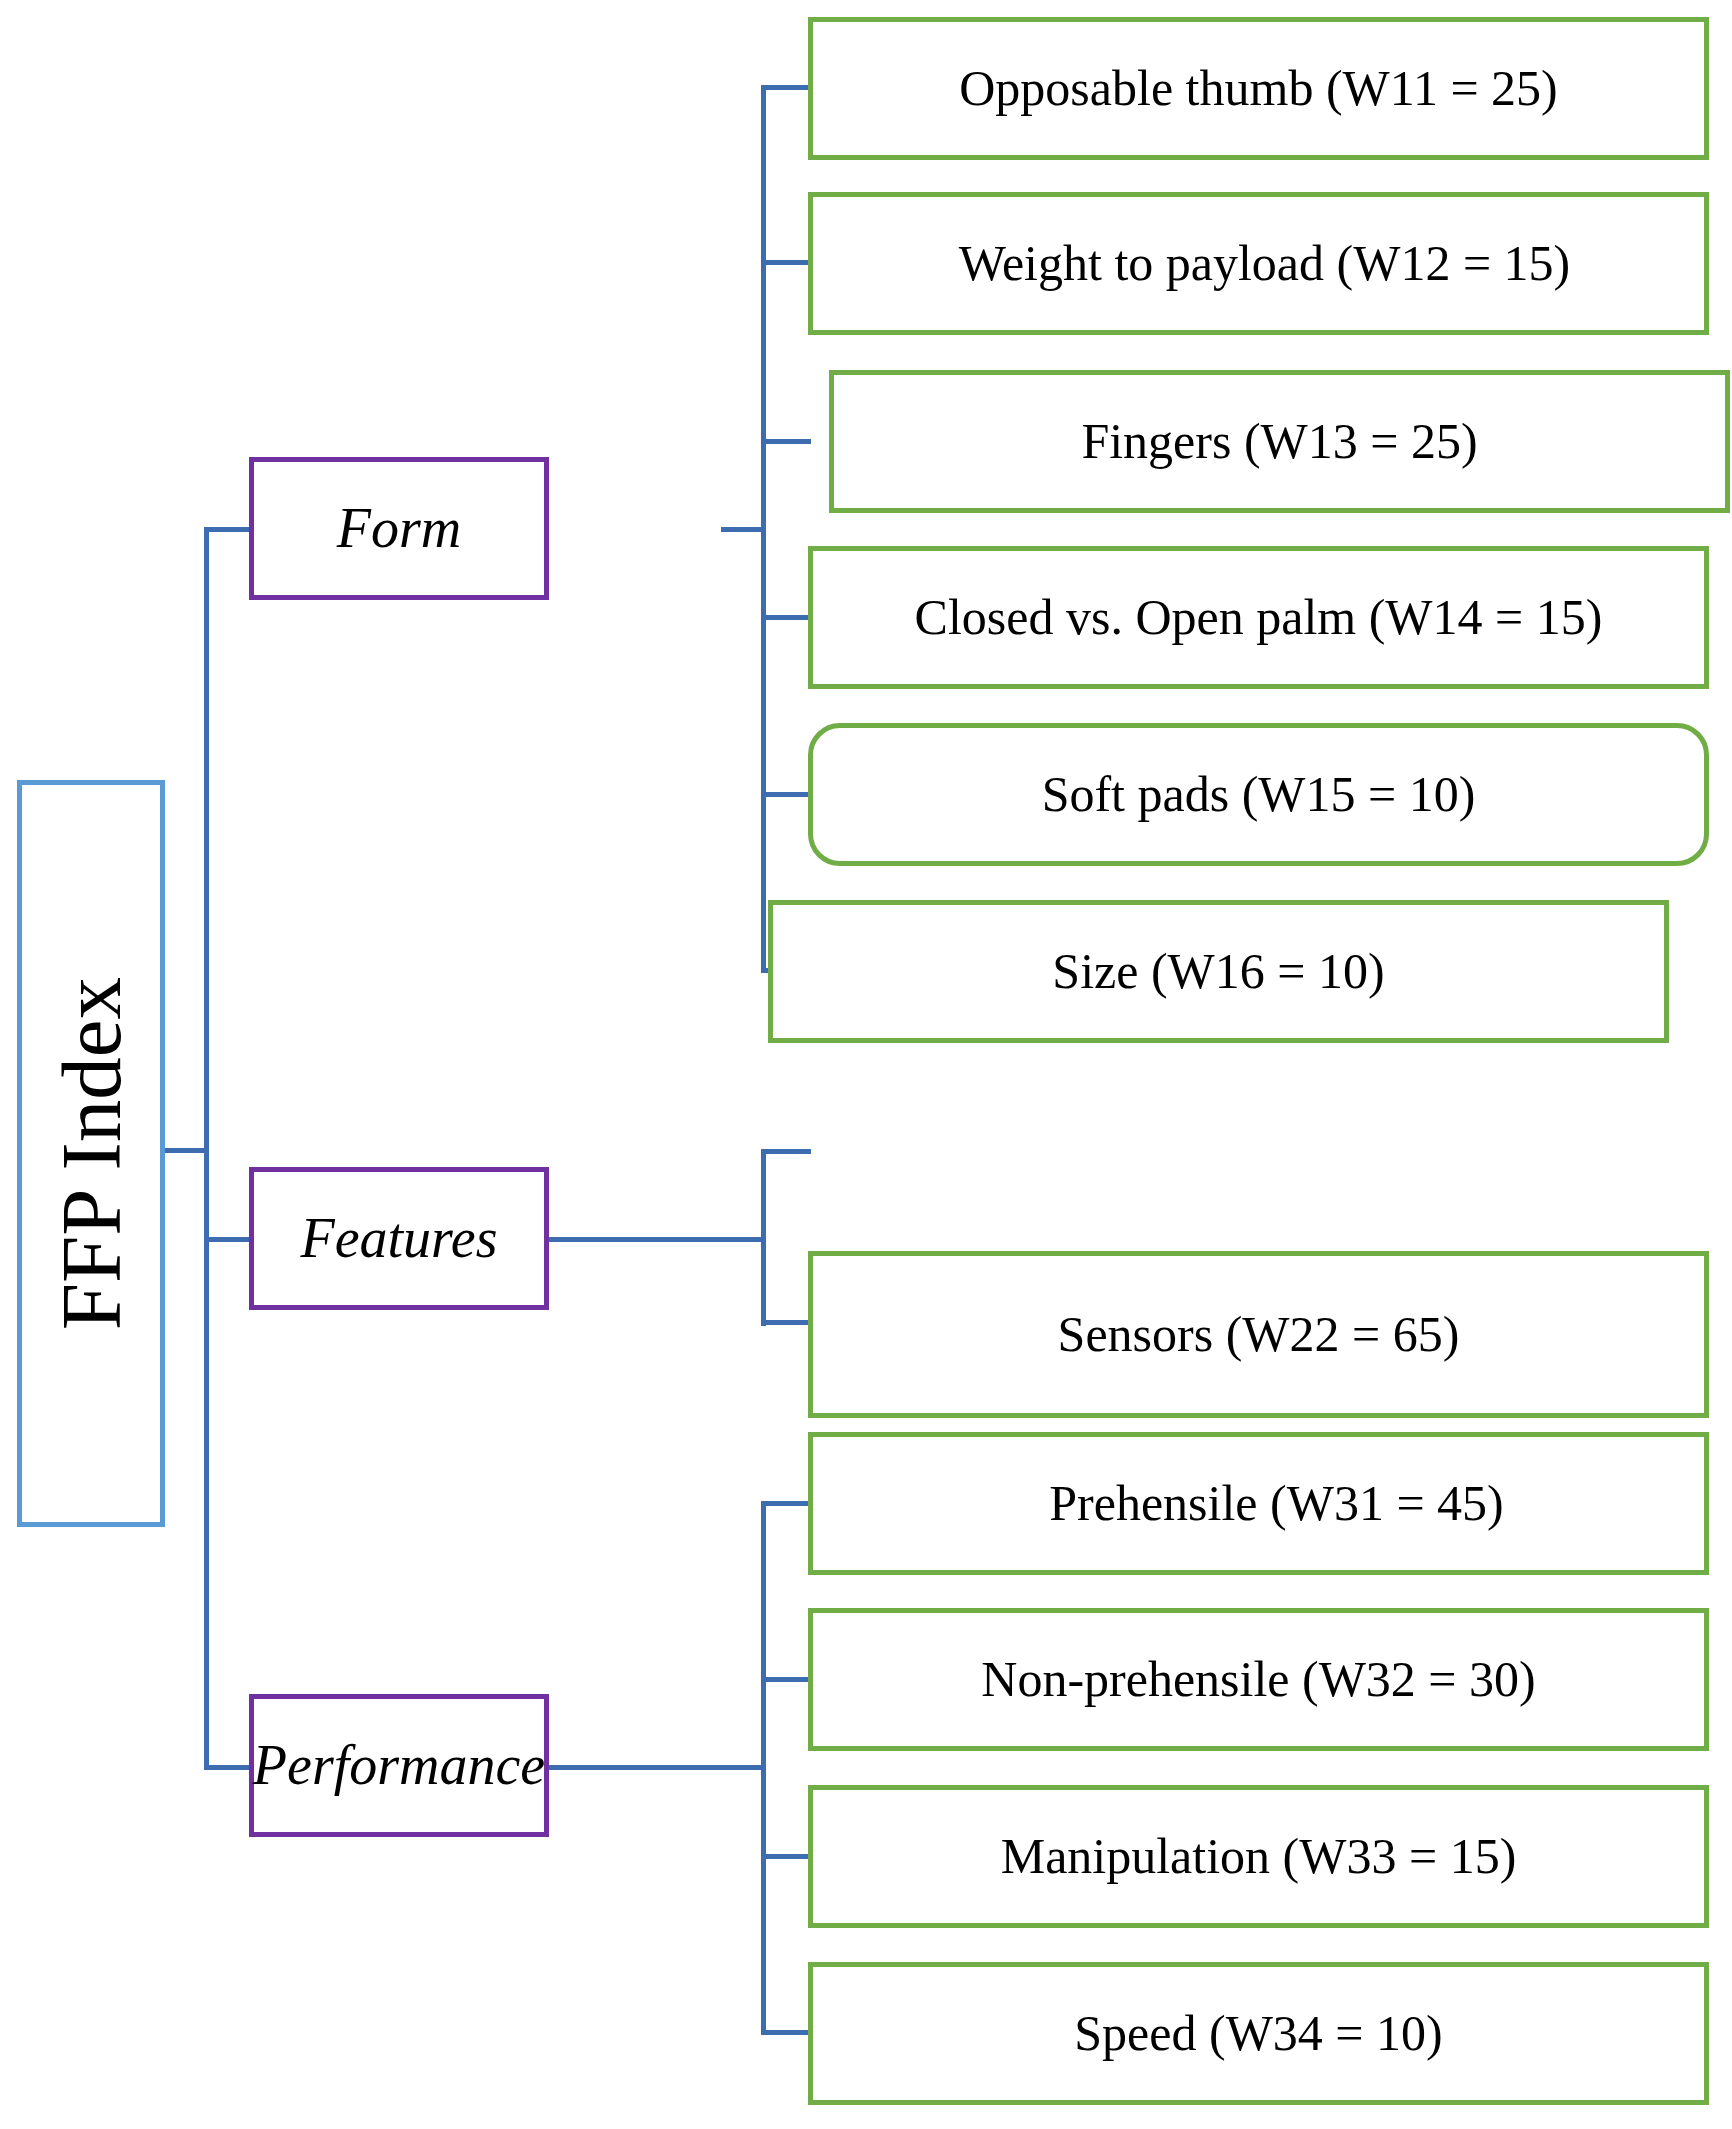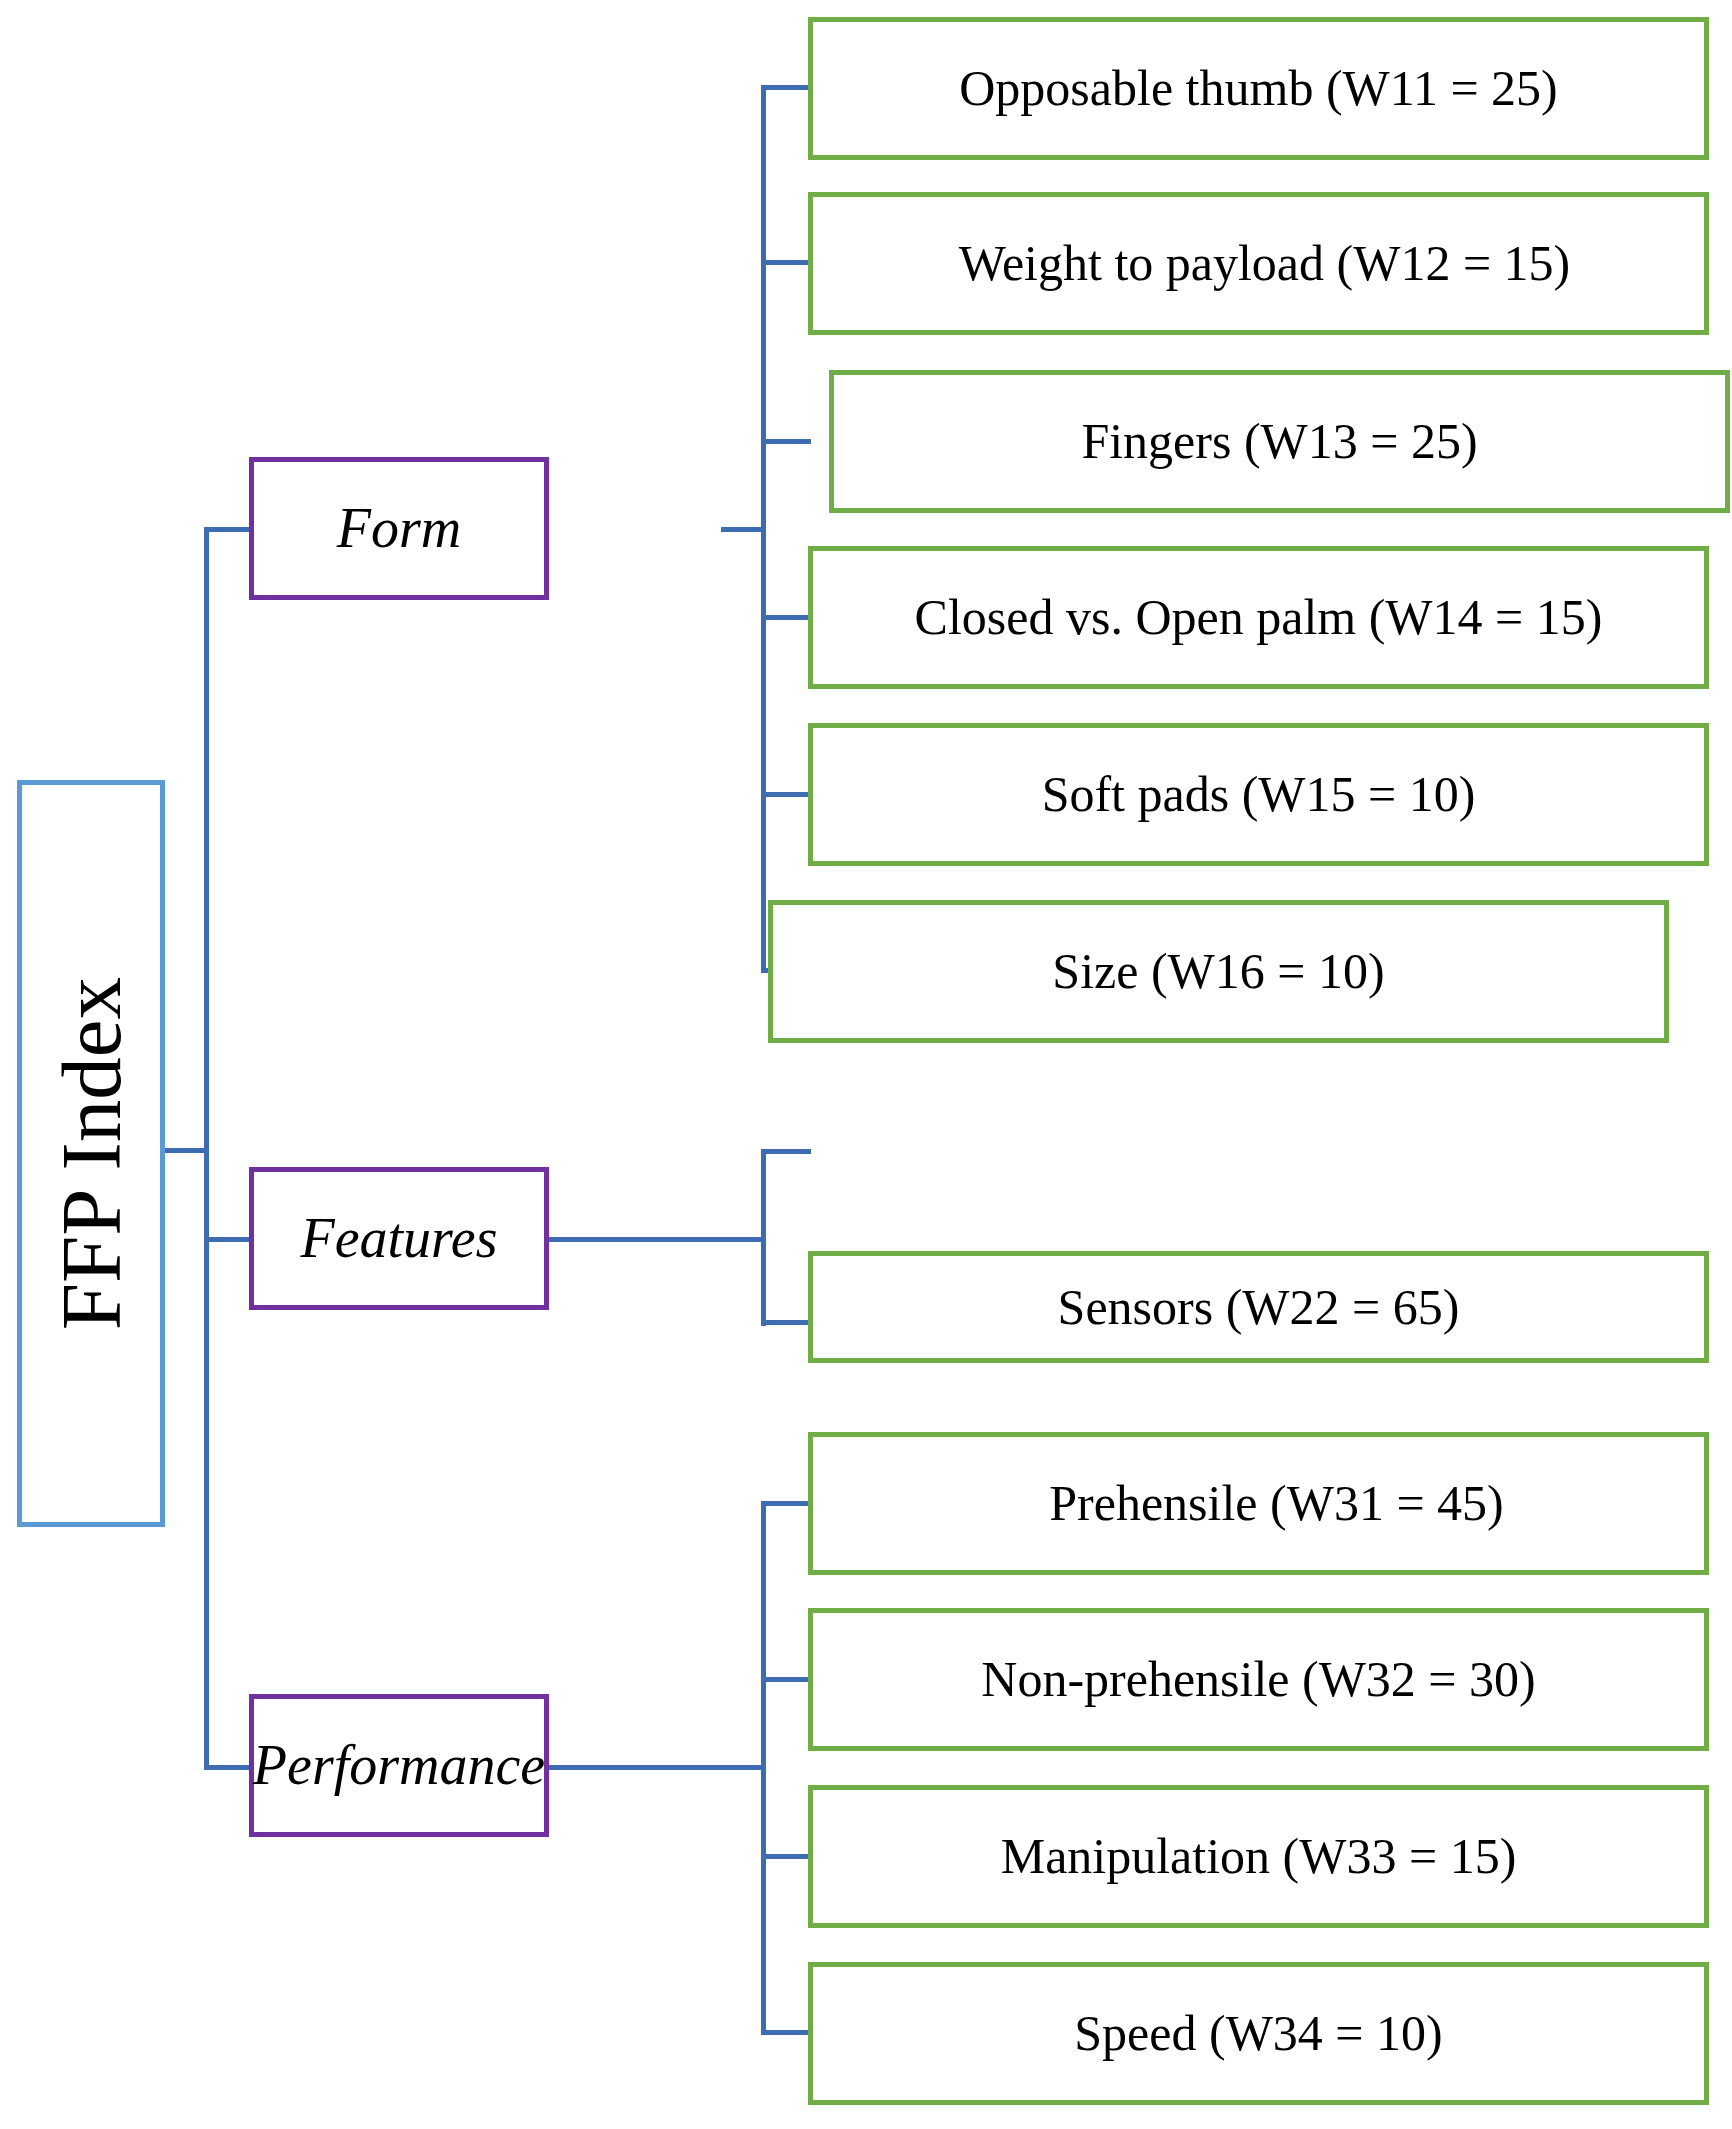--- a/index.html
+++ b/index.html
@@ -122,30 +122,30 @@
   </div>
 
   <div class="node leaf" style="left:808px; top:370px; width:901px; height:143px;margin-left:21px;">
     <span>Fingers (W13 = 25)</span>
   </div>
 
   <div class="node leaf" style="left:808px; top:546px; width:901px; height:143px;">
     <span>Closed vs. Open palm (W14 = 15)</span>
   </div>
 
-  <div class="node leaf" style="left:808px; top:723px; width:901px; height:143px;">
+  <div class="node leaf" style="left:808px; top:723px; width:901px; height:143px;border-radius:32px;">
     <span>Soft pads (W15 = 10)</span>
   </div>
 
   <div class="node leaf" style="left:768px; top:900px; width:901px; height:143px;">
     <span>Size (W16 = 10)</span>
   </div>
 
 
-  <div class="node leaf" style="left:808px; top:1251px; width:901px; height:112px;">
+  <div class="node leaf" style="left:808px; top:1251px; width:901px; height:167px;">
     <span>Sensors (W22 = 65)</span>
   </div>
 
   <div class="node leaf" style="left:808px; top:1432px; width:901px; height:143px;padding-left:36px;">
     <span>Prehensile (W31 = 45)</span>
   </div>
 
   <div class="node leaf" style="left:808px; top:1608px; width:901px; height:143px;text-align:right;">
     <span>Non-prehensile (W32 = 30)</span>
   </div>

